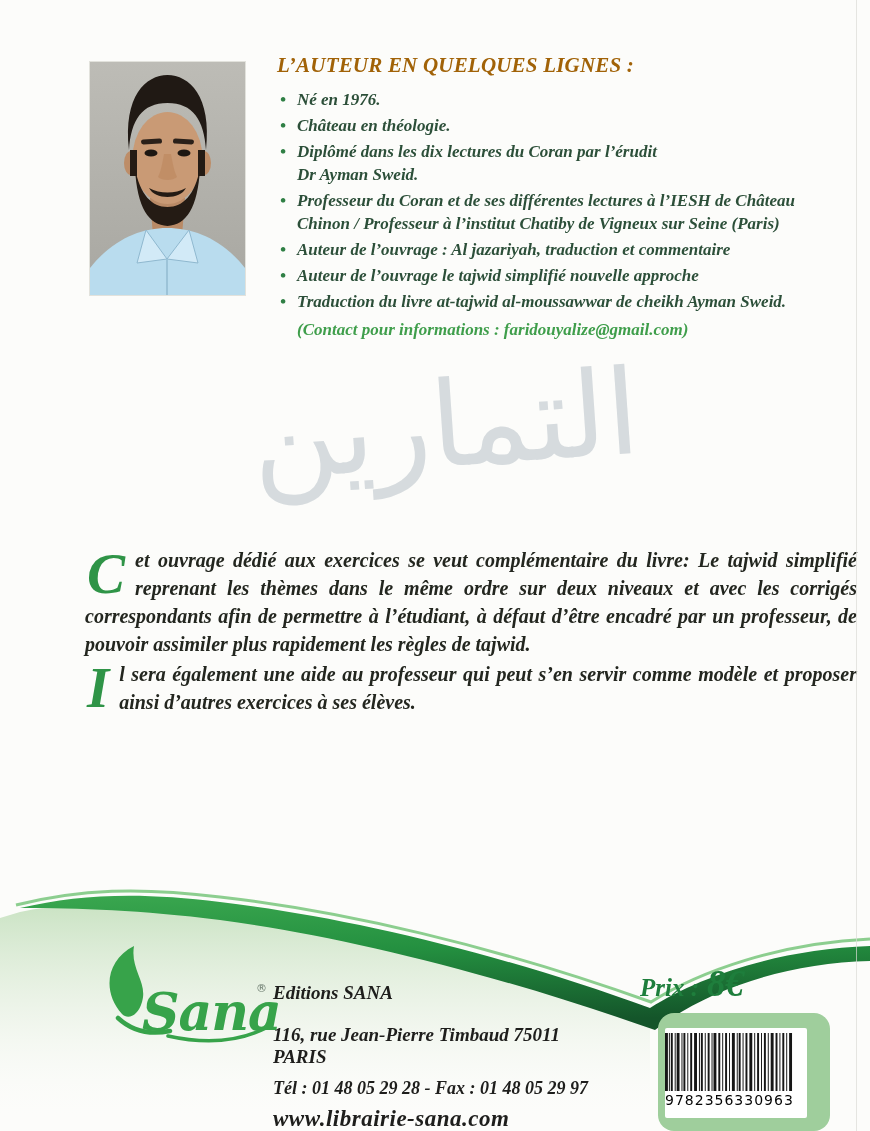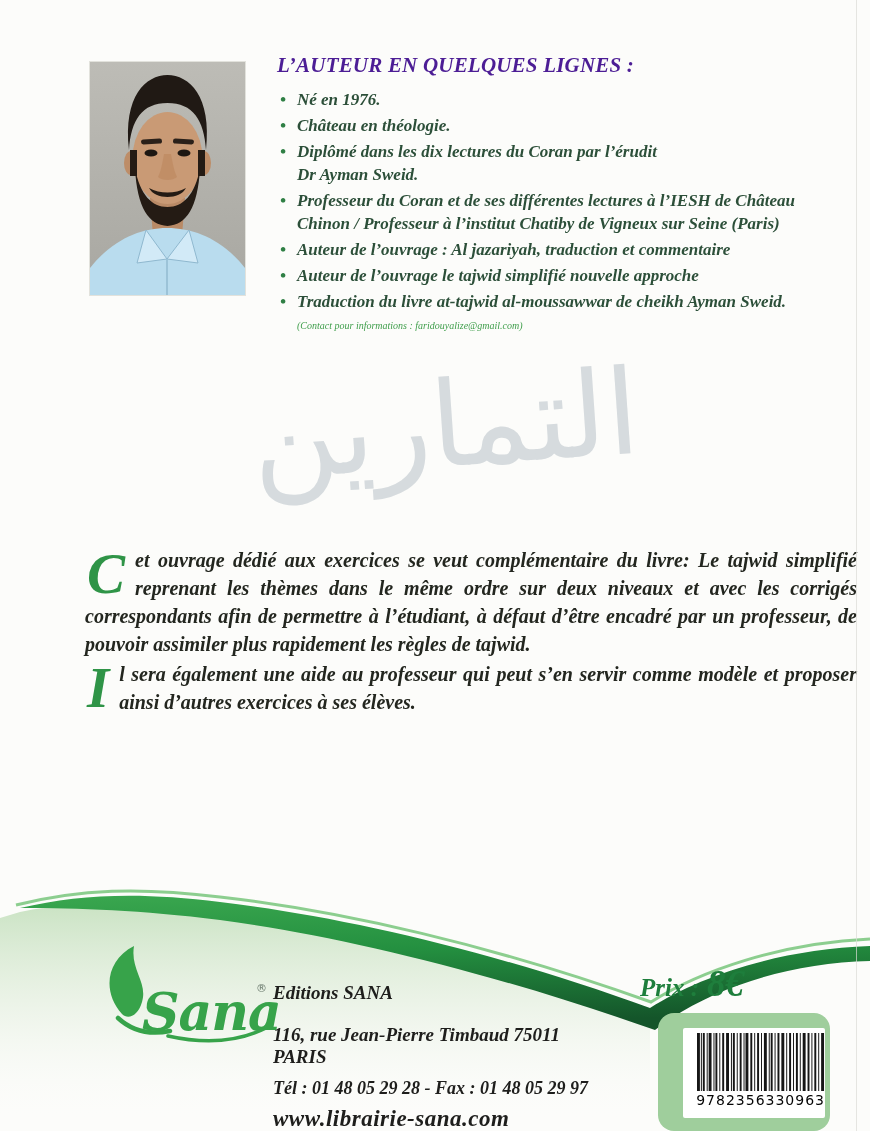--- a/index.html
+++ b/index.html
@@ -8,27 +8,27 @@
   .page::after{content:"";position:absolute;top:0;bottom:0;right:13px;width:1px;
         background:#dcdcd6;opacity:.7;pointer-events:none;}
 
   
   .photo{position:absolute;left:90px;top:62px;width:155px;height:233px;
          outline:1px solid #e2e2dc;}
 
   
   .author-info{position:absolute;left:277px;top:53px;width:585px;}
   .author-heading{margin:0 0 10px 0;font-size:21px;font-weight:700;font-style:italic;
-         color:#4c1d95;letter-spacing:.2px;}
+         color:#a16207;letter-spacing:.2px;}
   .bullets{margin:0;padding:0;list-style:none;}
   .bullets li{position:relative;padding-left:20px;margin:0 0 3px 0;
          font-size:17px;line-height:23px;font-weight:700;font-style:italic;
          color:#2c4f39;white-space:pre-line;}
   .bullets li::before{content:"•";position:absolute;left:3px;top:0;color:#2f7f44;}
-  .contact-line{margin:7px 0 0 20px;font-size:10px;font-weight:400;font-style:italic;
+  .contact-line{margin:7px 0 0 20px;font-size:17px;font-weight:700;font-style:italic;
          color:#3f9e4b;}
 
   
   .watermark{position:absolute;left:225px;top:318px;width:440px;height:215px;
          font-family:"DejaVu Sans",sans-serif;font-size:118px;line-height:215px;
          color:#d6dbde;text-align:center;transform:rotate(-4deg);user-select:none;}
 
   
   .para{position:absolute;left:85px;width:772px;margin:0;text-align:justify;
         font-style:italic;font-weight:600;font-size:20px;line-height:28px;color:#23261f;}
@@ -56,23 +56,23 @@
   
   .price{position:absolute;left:640px;top:962px;width:180px;display:flex;
         align-items:baseline;gap:8px;color:#1e7e3c;
         font-style:italic;font-weight:700;}
   .price-label{font-size:25px;}
   .price-value{font-size:37px;}
 
   
   .barcode-panel{position:absolute;left:658px;top:1013px;width:172px;height:118px;
         background:#9fce9c;border-radius:16px;}
-  .barcode-inner{position:absolute;left:25px;top:15px;width:142px;height:90px;
+  .barcode-inner{position:absolute;left:7px;top:15px;width:142px;height:90px;
         background:#ffffff;border-radius:2px;display:flex;flex-direction:column;
-        align-items:flex-end;padding-top:5px;box-sizing:border-box;}
+        align-items:flex-start;padding-top:5px;box-sizing:border-box;}
   .barcode-number{margin-top:1px;font-family:"DejaVu Sans",sans-serif;font-size:14px;
         letter-spacing:1px;color:#050505;}
 </style>
 </head>
 <body>
 
 <div class="page">
 
   <div class="photo">
     <svg width="155" height="233" viewBox="0 0 155 233">

